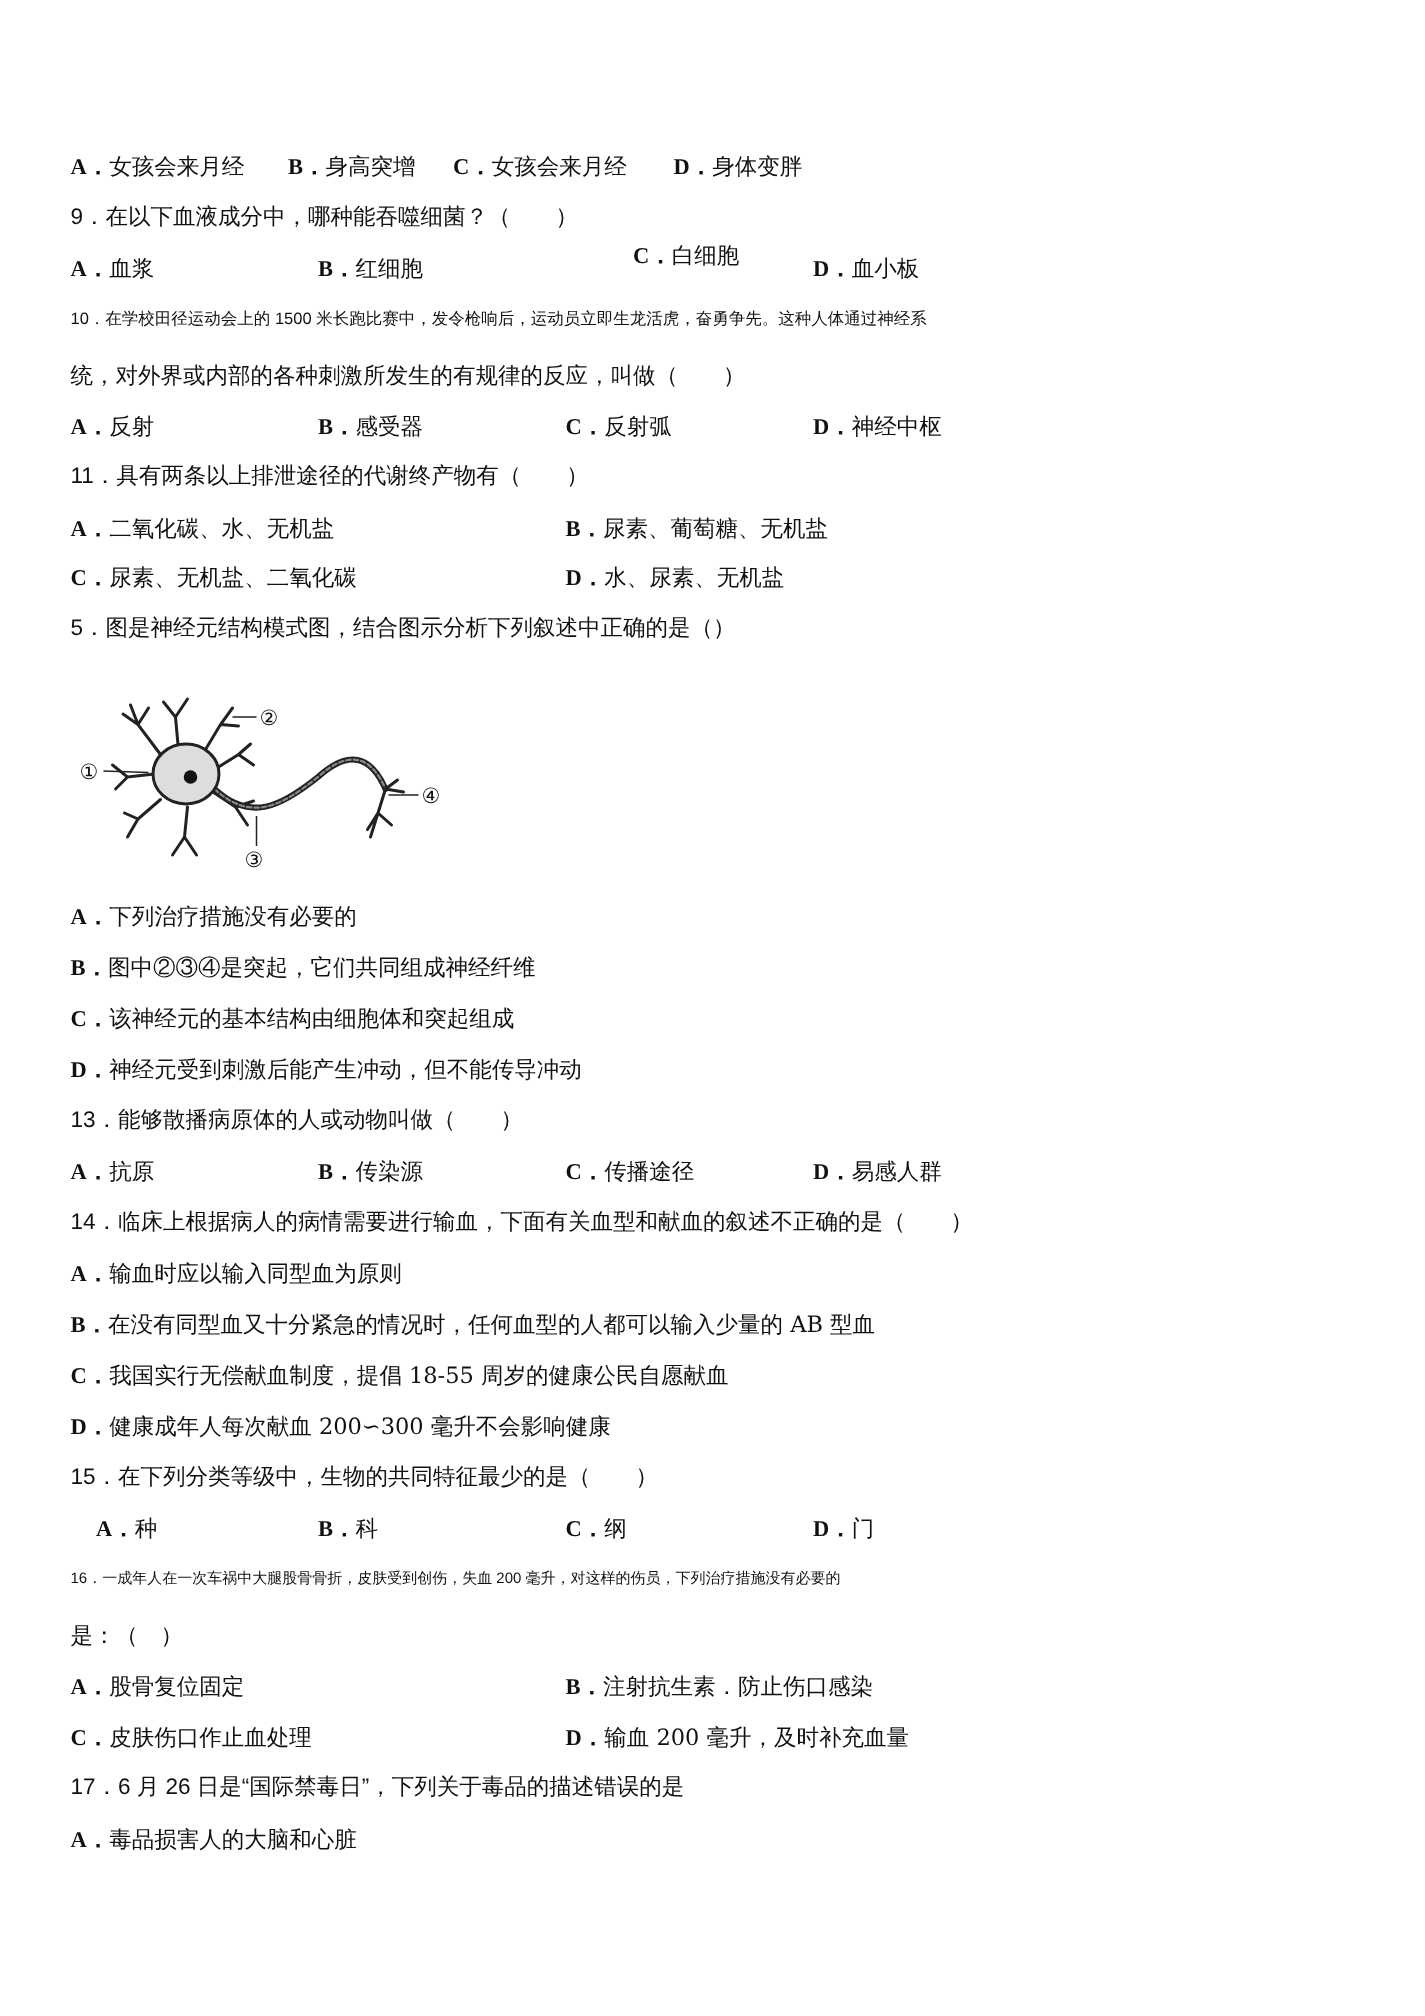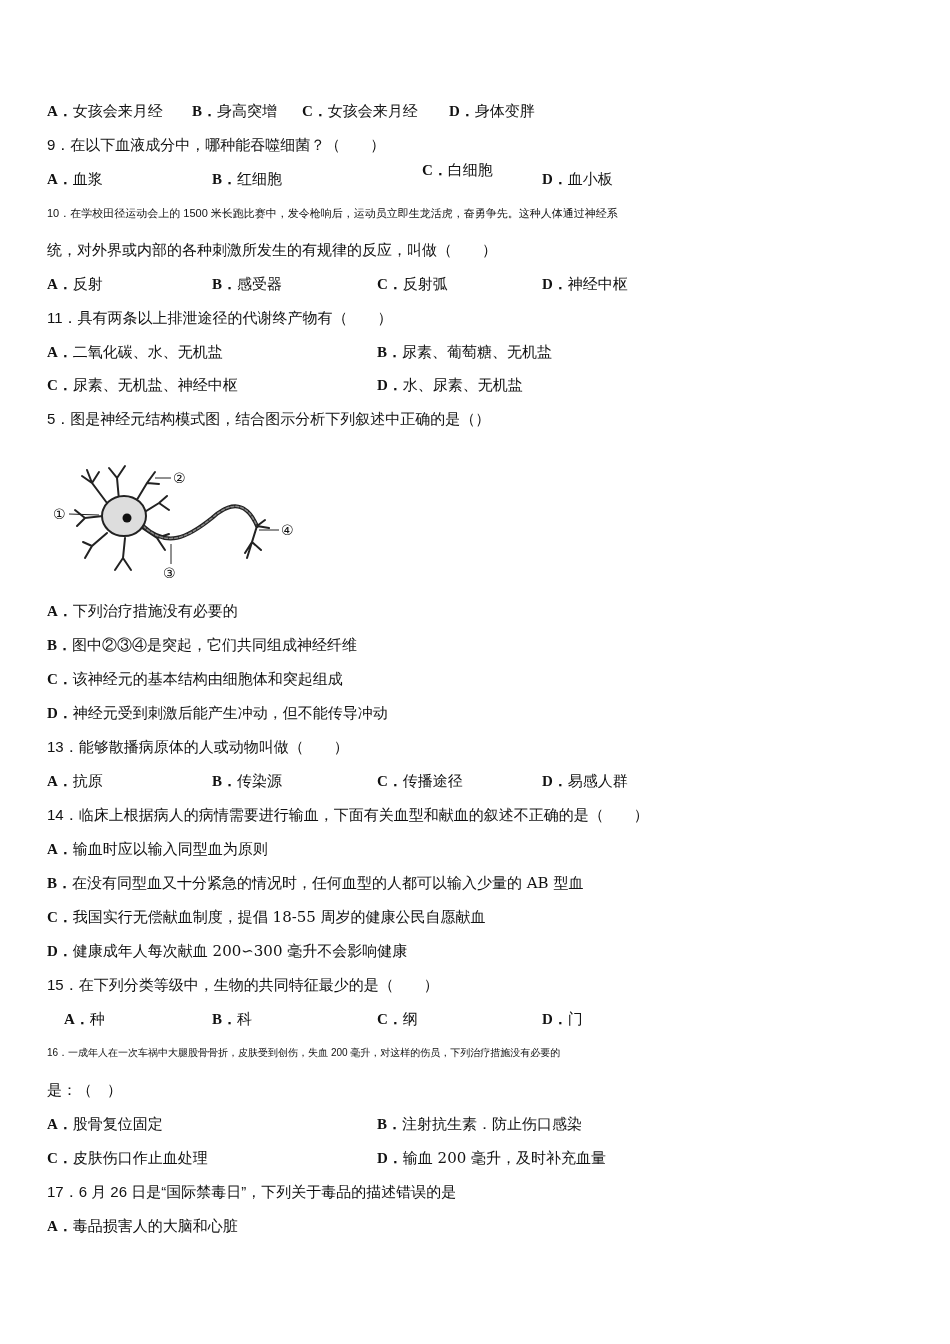--- a/index.html
+++ b/index.html
@@ -32,21 +32,21 @@
 <div class="line qnum" style="top:203px;font-size:11px;">10．在学校田径运动会上的 1500 米长跑比赛中，发令枪响后，运动员立即生龙活虎，奋勇争先。这种人体通过神经系</div>
 <div class="line" style="top:240px;">统，对外界或内部的各种刺激所发生的有规律的反应，叫做（　　）</div>
 <div class="opt" style="left:47px;top:274px;"><span class="letter">A．</span><span>反射</span></div>
 <div class="opt" style="left:212px;top:274px;"><span class="letter">B．</span><span>感受器</span></div>
 <div class="opt" style="left:377px;top:274px;"><span class="letter">C．</span><span>反射弧</span></div>
 <div class="opt" style="left:542px;top:274px;"><span class="letter">D．</span><span>神经中枢</span></div>
 
 <div class="line qnum" style="top:308px;">11．具有两条以上排泄途径的代谢终产物有（　　）</div>
 <div class="opt" style="left:47px;top:342px;"><span class="letter">A．</span><span>二氧化碳、水、无机盐</span></div>
 <div class="opt" style="left:377px;top:342px;"><span class="letter">B．</span><span>尿素、葡萄糖、无机盐</span></div>
-<div class="opt" style="left:47px;top:375px;"><span class="letter">C．</span><span>尿素、无机盐、神经中枢</span></div>
+<div class="opt" style="left:47px;top:375px;"><span class="letter">C．</span><span>尿素、无机盐、二氧化碳</span></div>
 <div class="opt" style="left:377px;top:375px;"><span class="letter">D．</span><span>水、尿素、无机盐</span></div>
 
 <div class="line qnum" style="top:409px;">5．图是神经元结构模式图，结合图示分析下列叙述中正确的是（）</div>
 
 <div class="figure">
   <svg width="260" height="125" viewBox="0 0 260 125">
     <g stroke="#222" stroke-width="2" fill="none" stroke-linecap="round">
 
       <path d="M60 45 L45 25 L35 18 M45 25 L40 12 M45 25 L52 14"></path>
       <path d="M72 42 L70 20 L62 10 M70 20 L78 8"></path>

